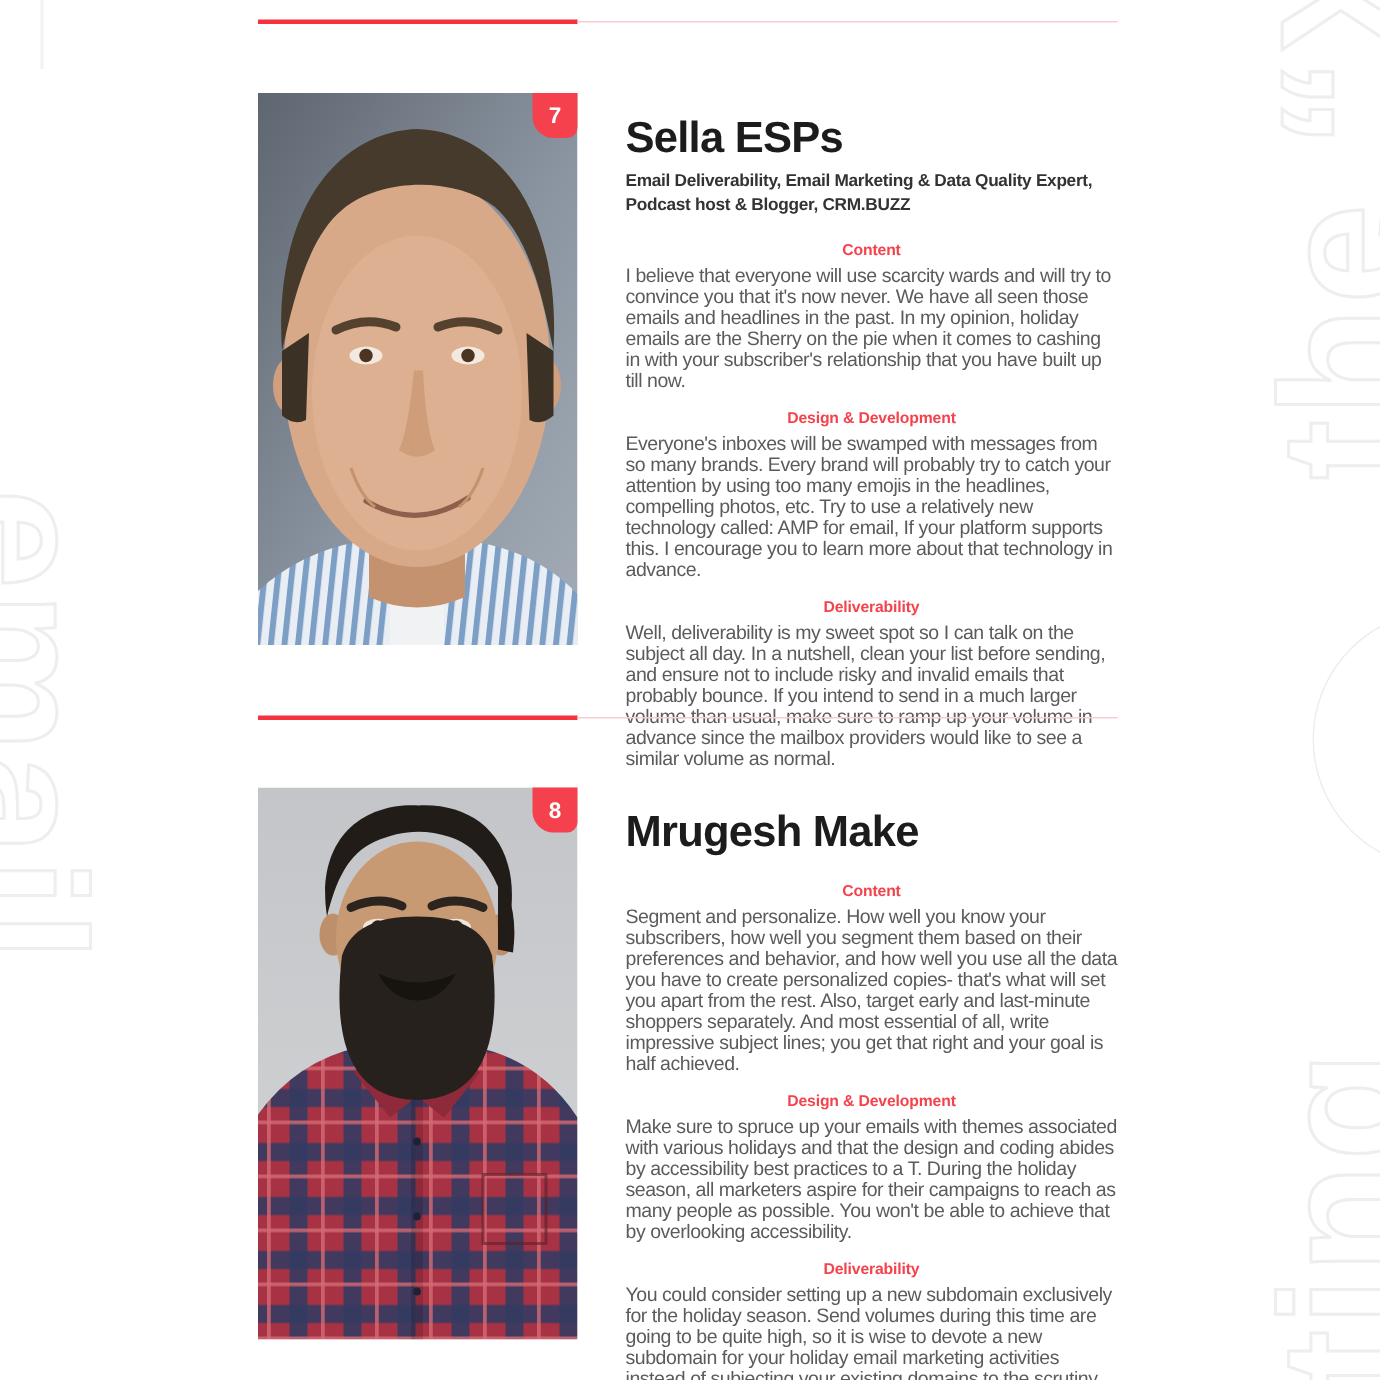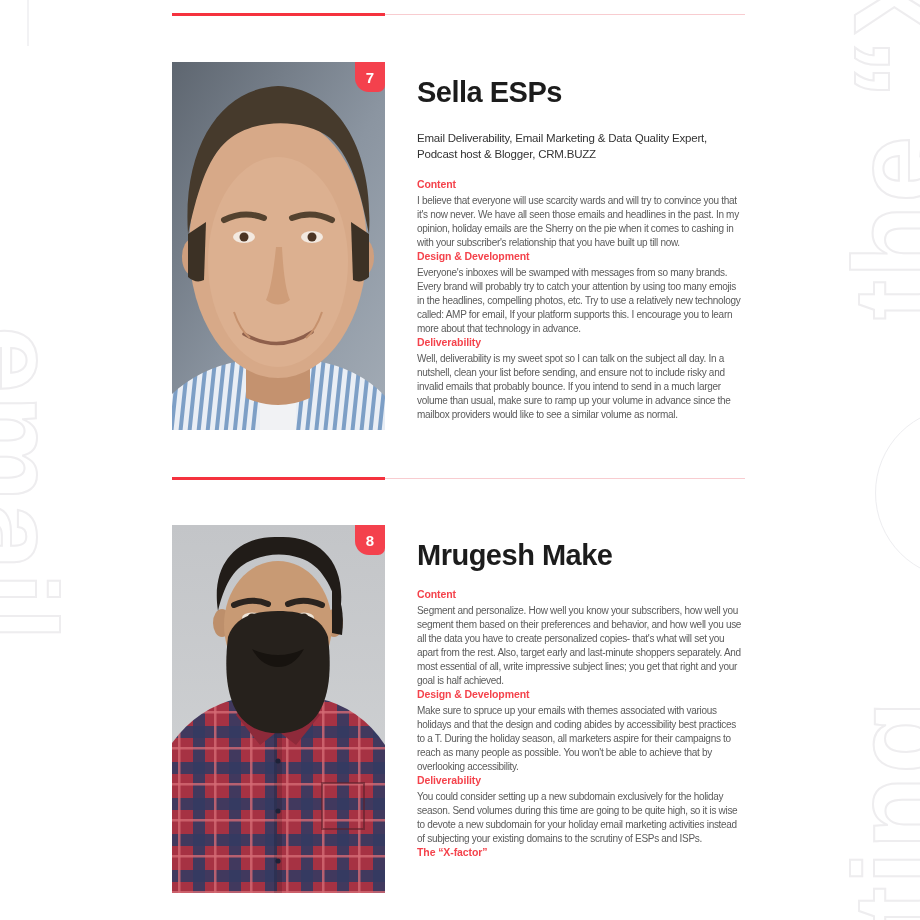--- a/index.html
+++ b/index.html
@@ -51,30 +51,30 @@
     background:#f4414d;color:#ffffff;
     border-radius:0 0 7px 14px;
     display:flex;align-items:center;justify-content:center;
     font-size:15px;font-weight:700;
   }
   .text-col{flex:1;margin-left:32px;padding-top:14px;}
   .person-name{
     margin:0;font-size:29px;font-weight:800;color:#1c1c1c;letter-spacing:-0.5px;
   }
   .person-title{
-    margin-top:21px;font-size:11.5px;font-weight:400;color:#333333;
+    margin-top:4px;font-size:11.5px;font-weight:700;color:#333333;
     line-height:16px;letter-spacing:-0.2px;max-width:330px;
   }
   .sections{margin-top:16px;max-width:330px;}
-  .section + .section{}
+  .section + .section{margin-top:12px;}
   .section-heading{
-    font-size:10.5px;font-weight:700;color:#f4434c;letter-spacing:-0.1px;
+    font-size:10.5px;font-weight:700;color:#f4434c;letter-spacing:-0.1px;text-align:center;
   }
   .section-body{
-    margin-top:4px;font-size:10px;color:#5b5b5b;
+    margin-top:4px;font-size:13px;color:#5b5b5b;
     line-height:14px;letter-spacing:-0.3px;
   }
   .section-body:empty{display:none;}
 </style>
 </head>
 <body>
 
 <div class="page">
 
   <div class="wm wm-left">email</div>

